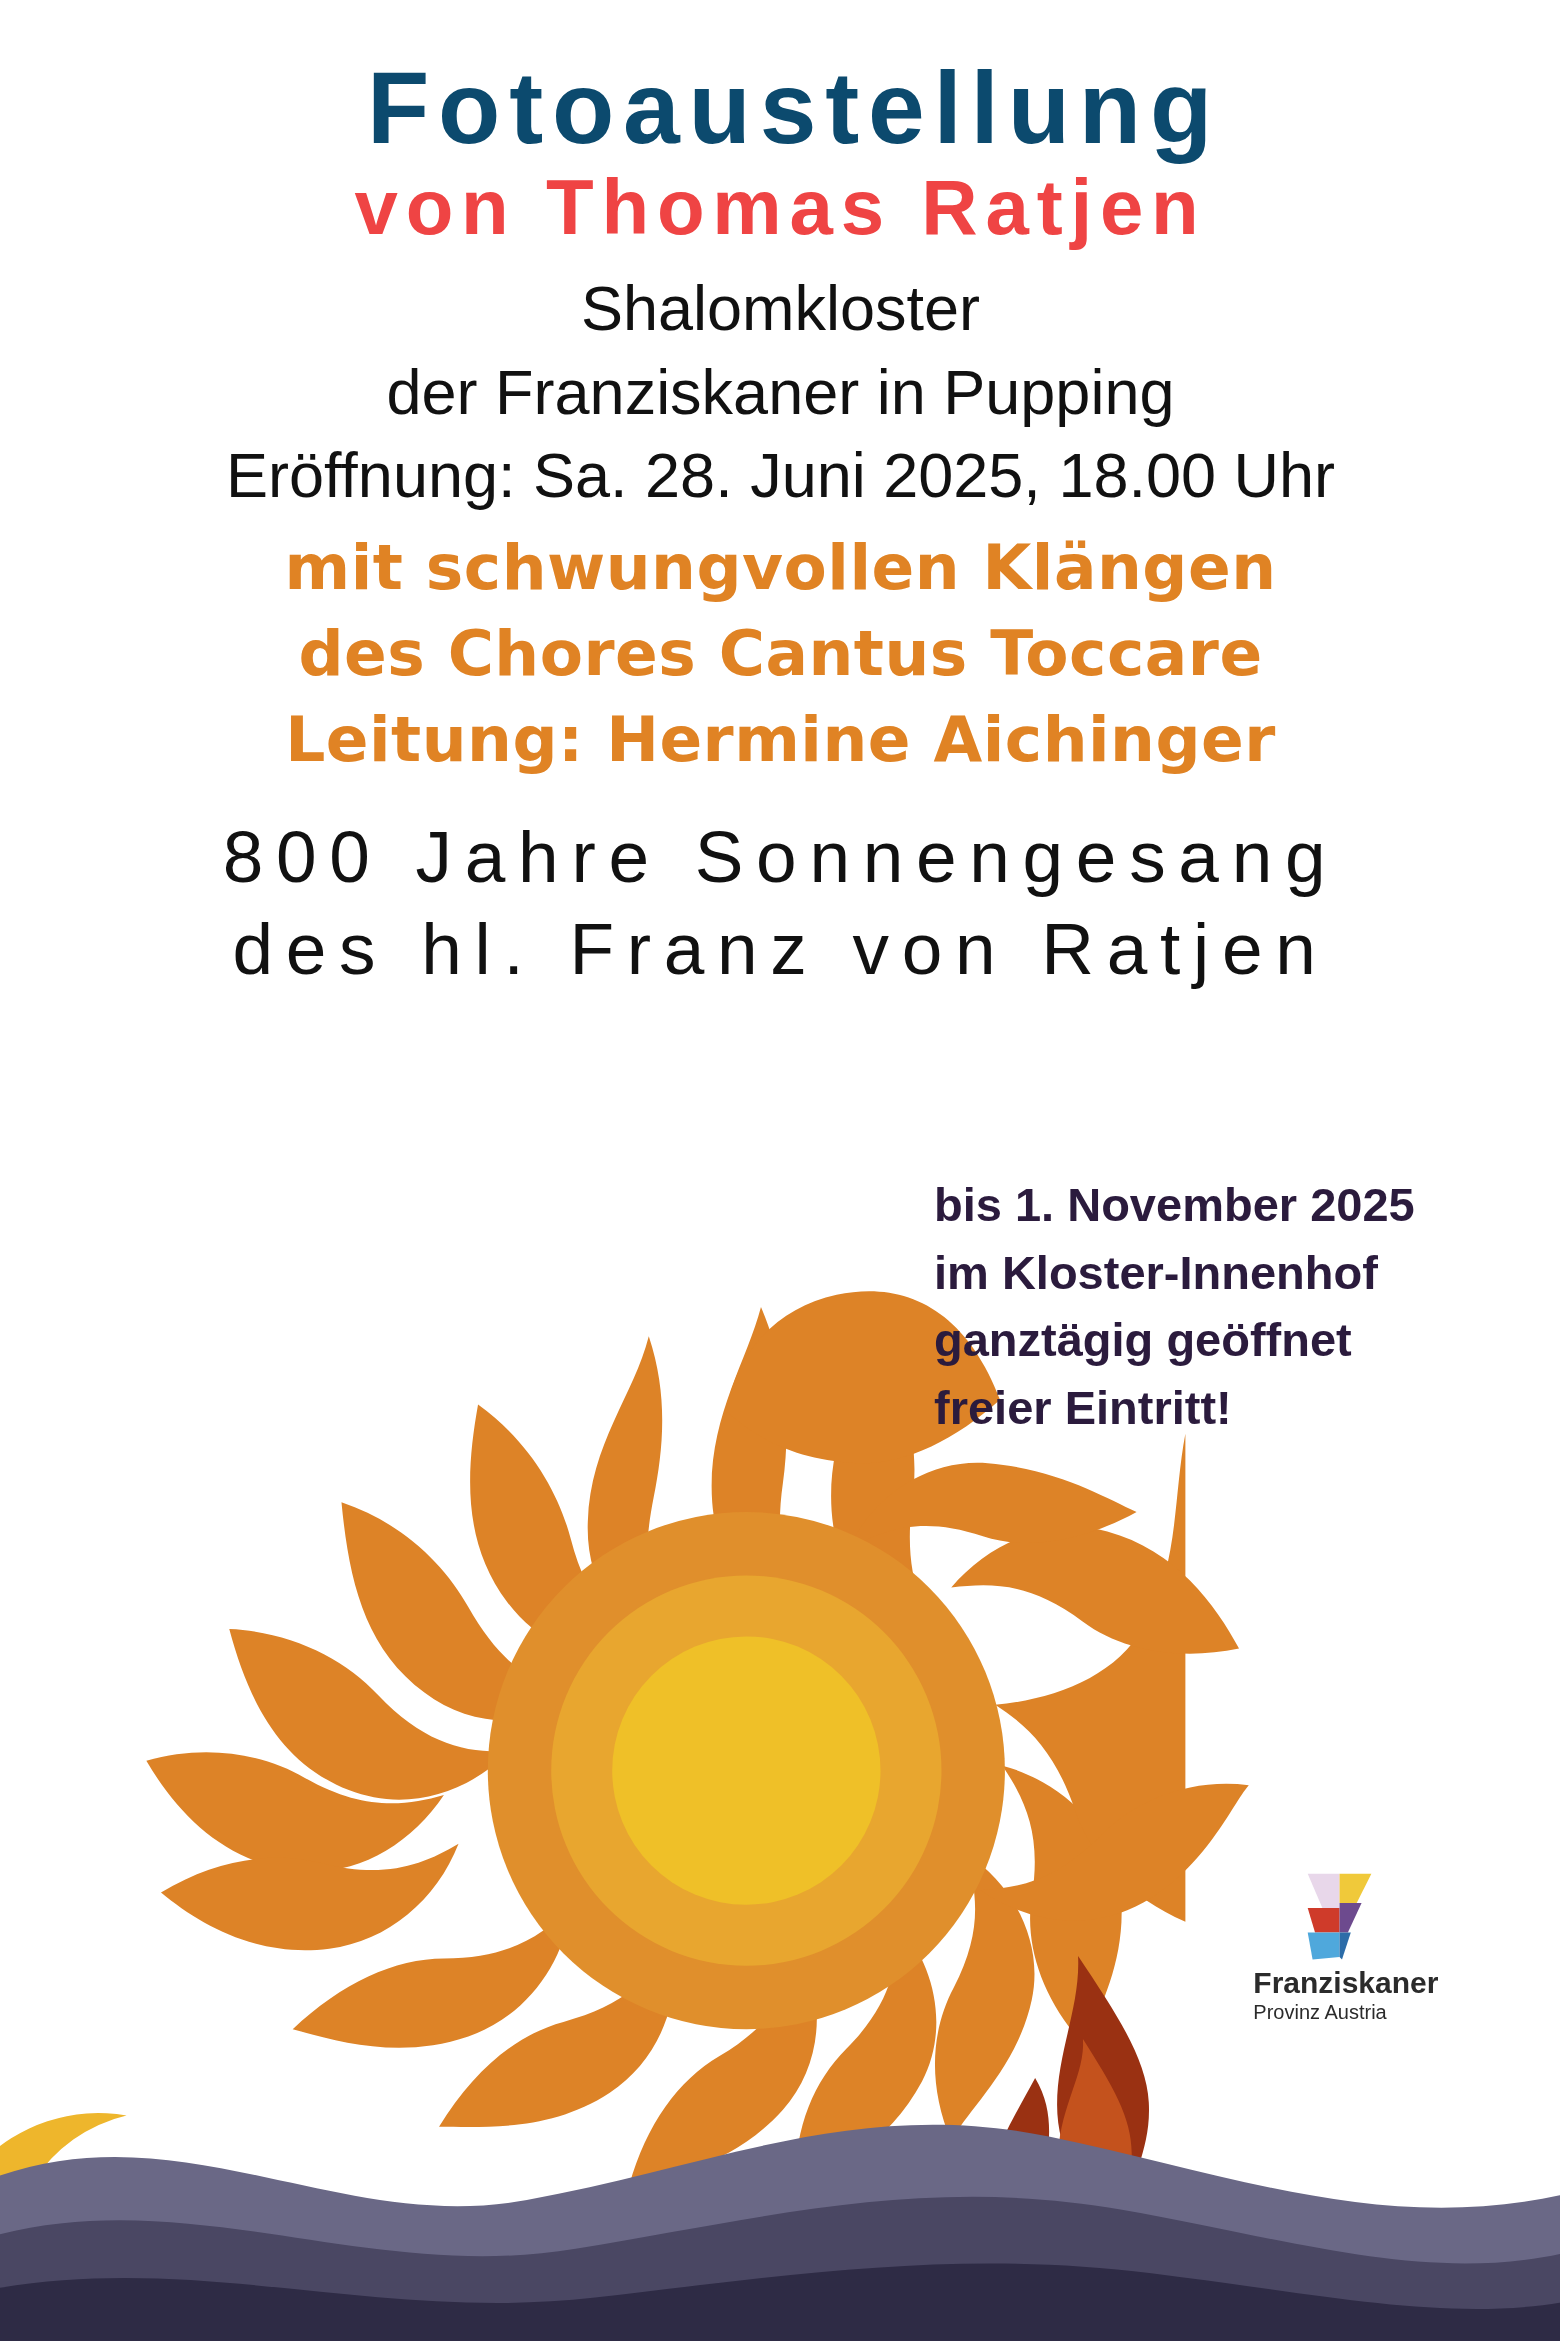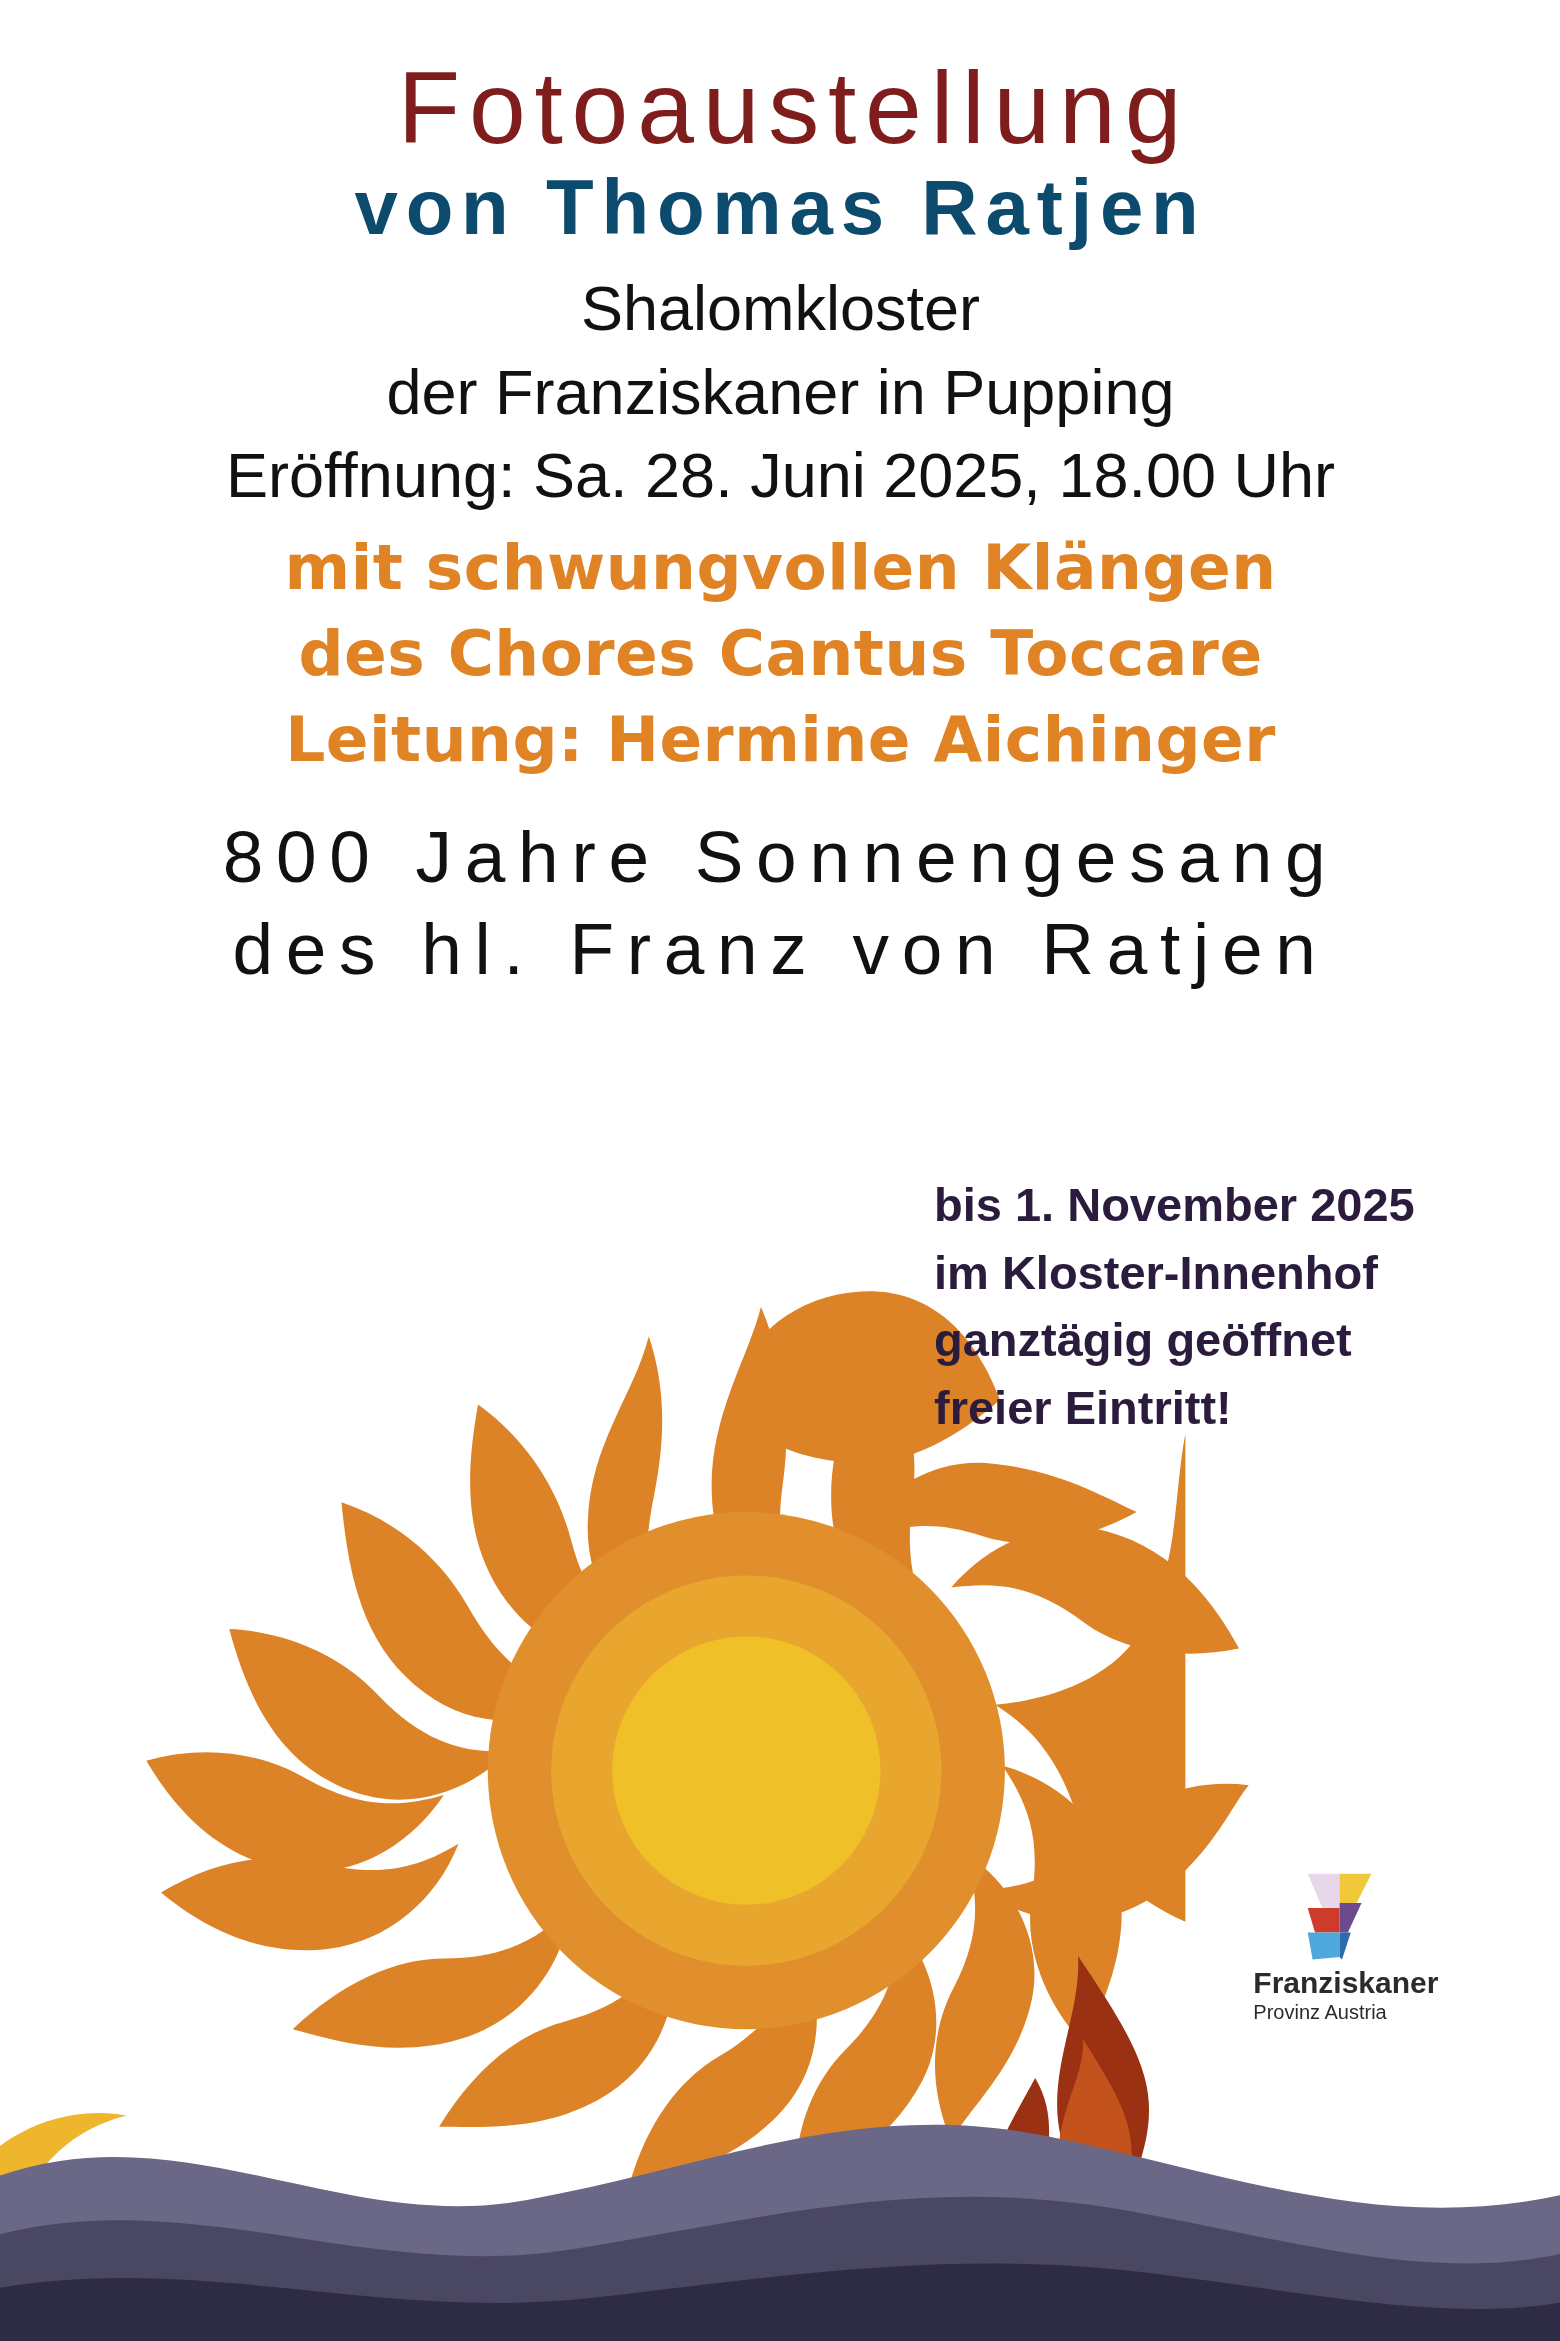--- a/index.html
+++ b/index.html
@@ -21,32 +21,32 @@
     position: absolute;
     top: 0;
     left: 0;
     width: 1561px;
     text-align: center;
     z-index: 20;
   }
 
   .title-main {
     font-size: 102px;
-    font-weight: normal;
-    color: #7f1d1d;
+    font-weight: bold;
+    color: #0c4a6e;
     letter-spacing: 8.8px;
     line-height: 1.06;
     margin-top: 54px;
     white-space: nowrap;
     margin-left: 27px;
   }
   .title-sub {
     font-size: 78px;
     font-weight: bold;
-    color: #0c4a6e;
+    color: #ef4444;
     letter-spacing: 7.8px;
     line-height: 1.1;
     margin-top: 2.9px;
     white-space: nowrap;
   }
 
   .line-black {
     font-size: 63px;
     font-weight: normal;
     color: #111111;

